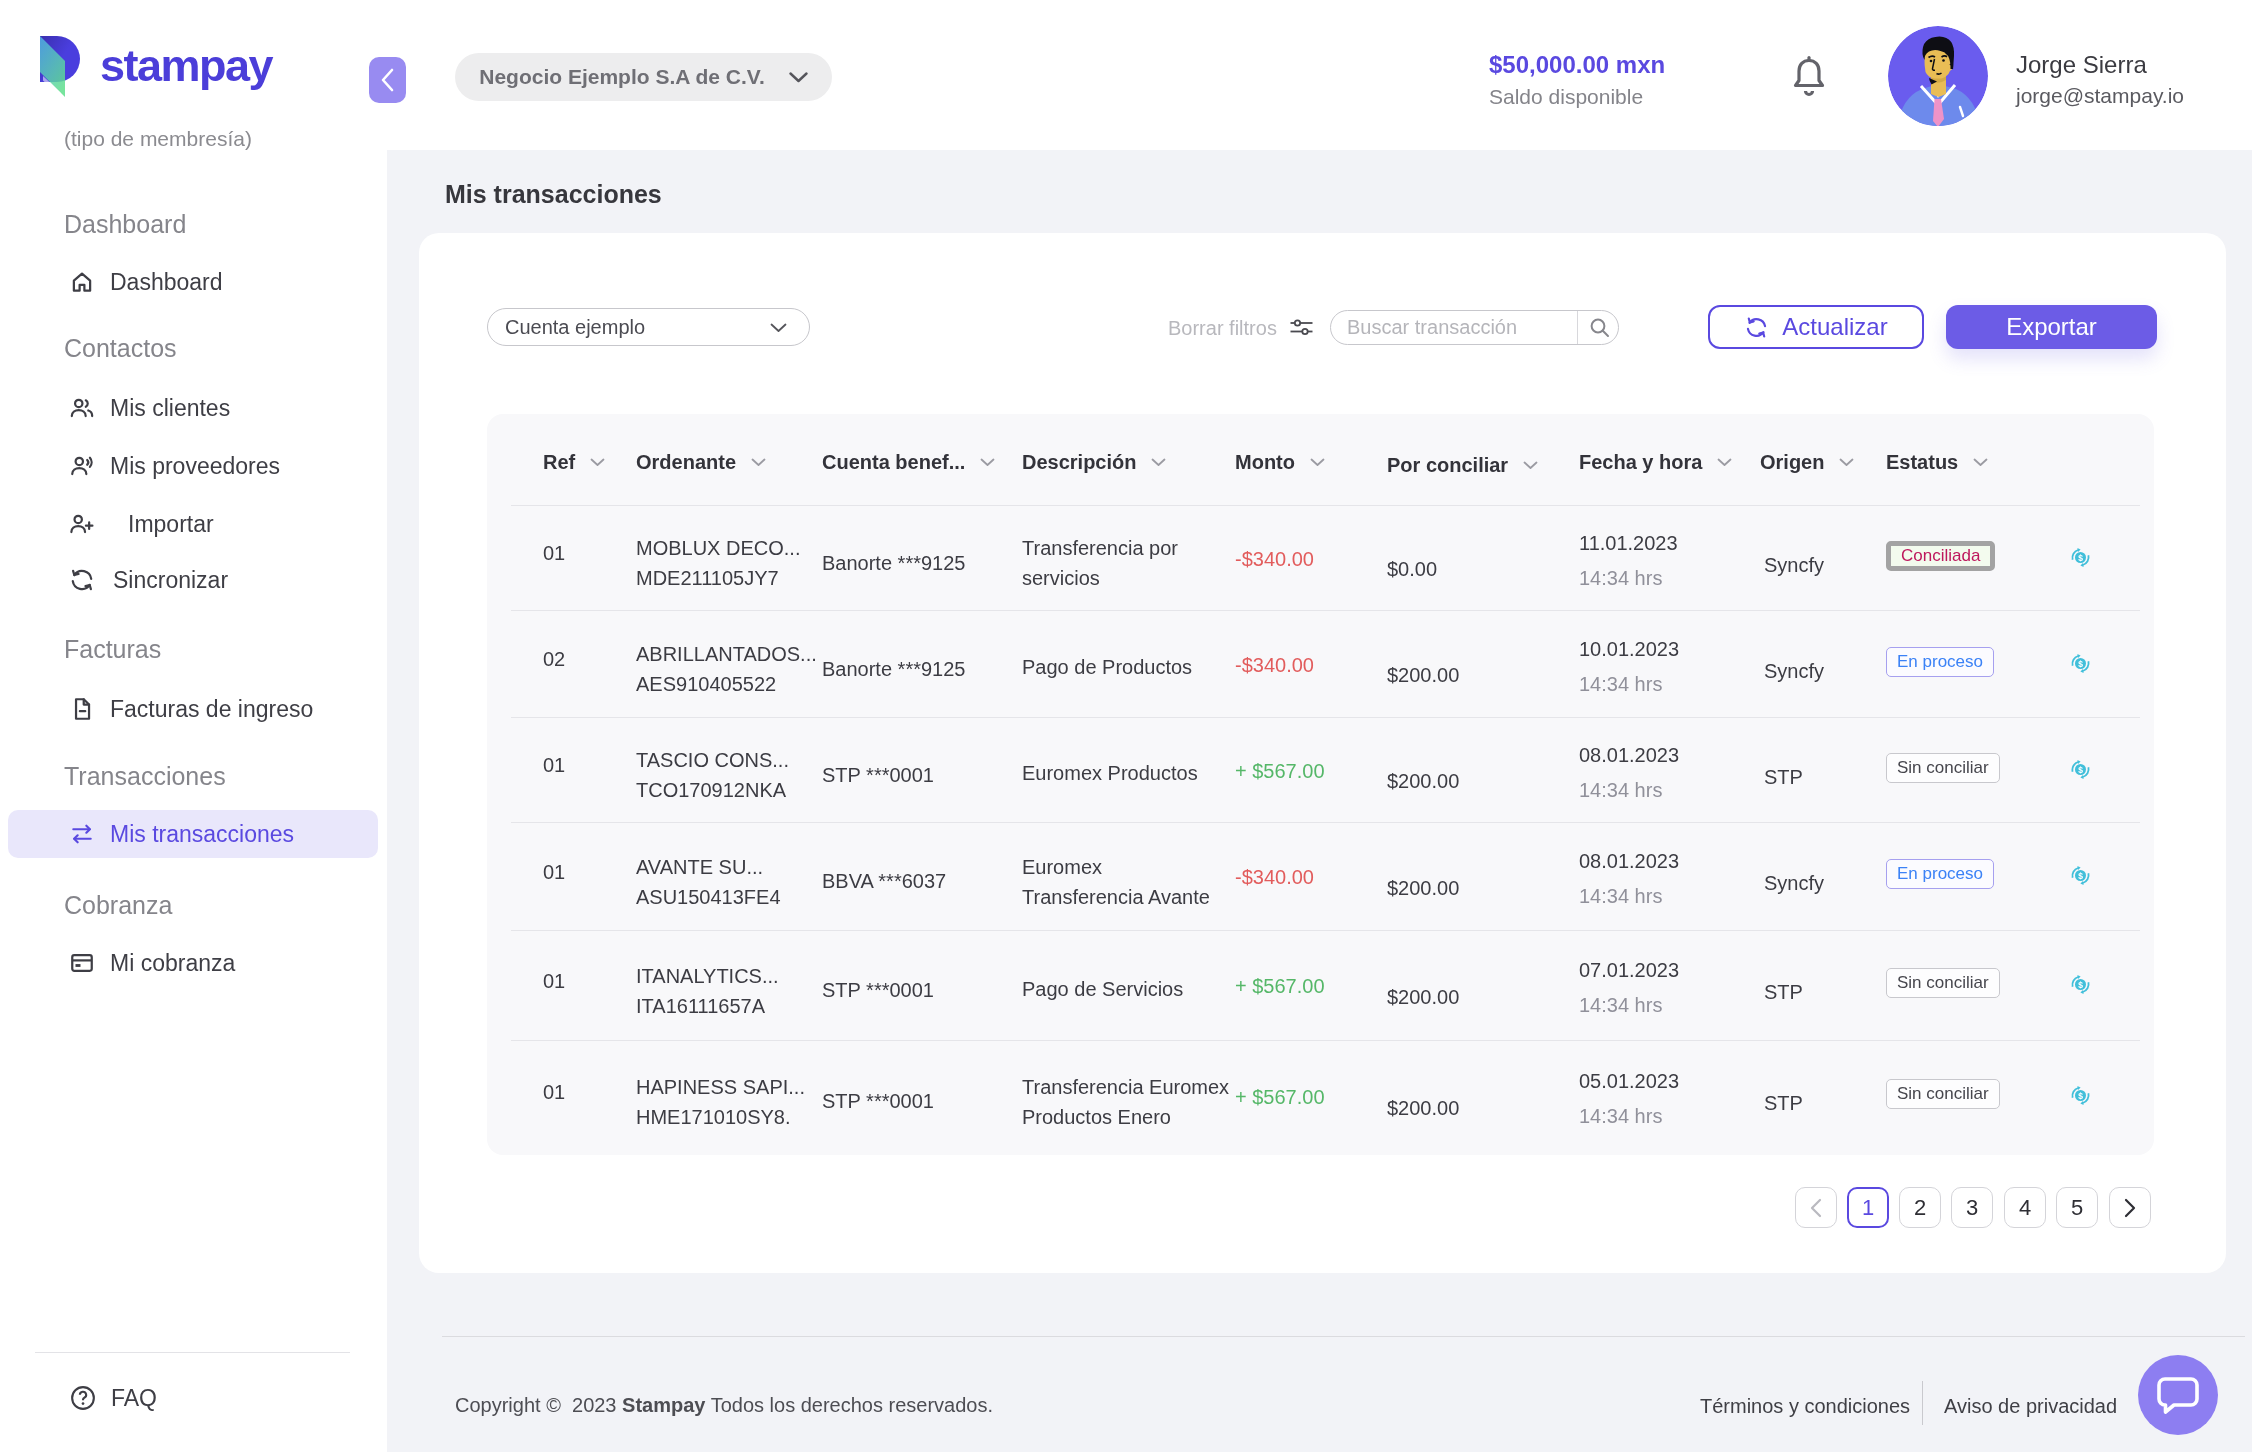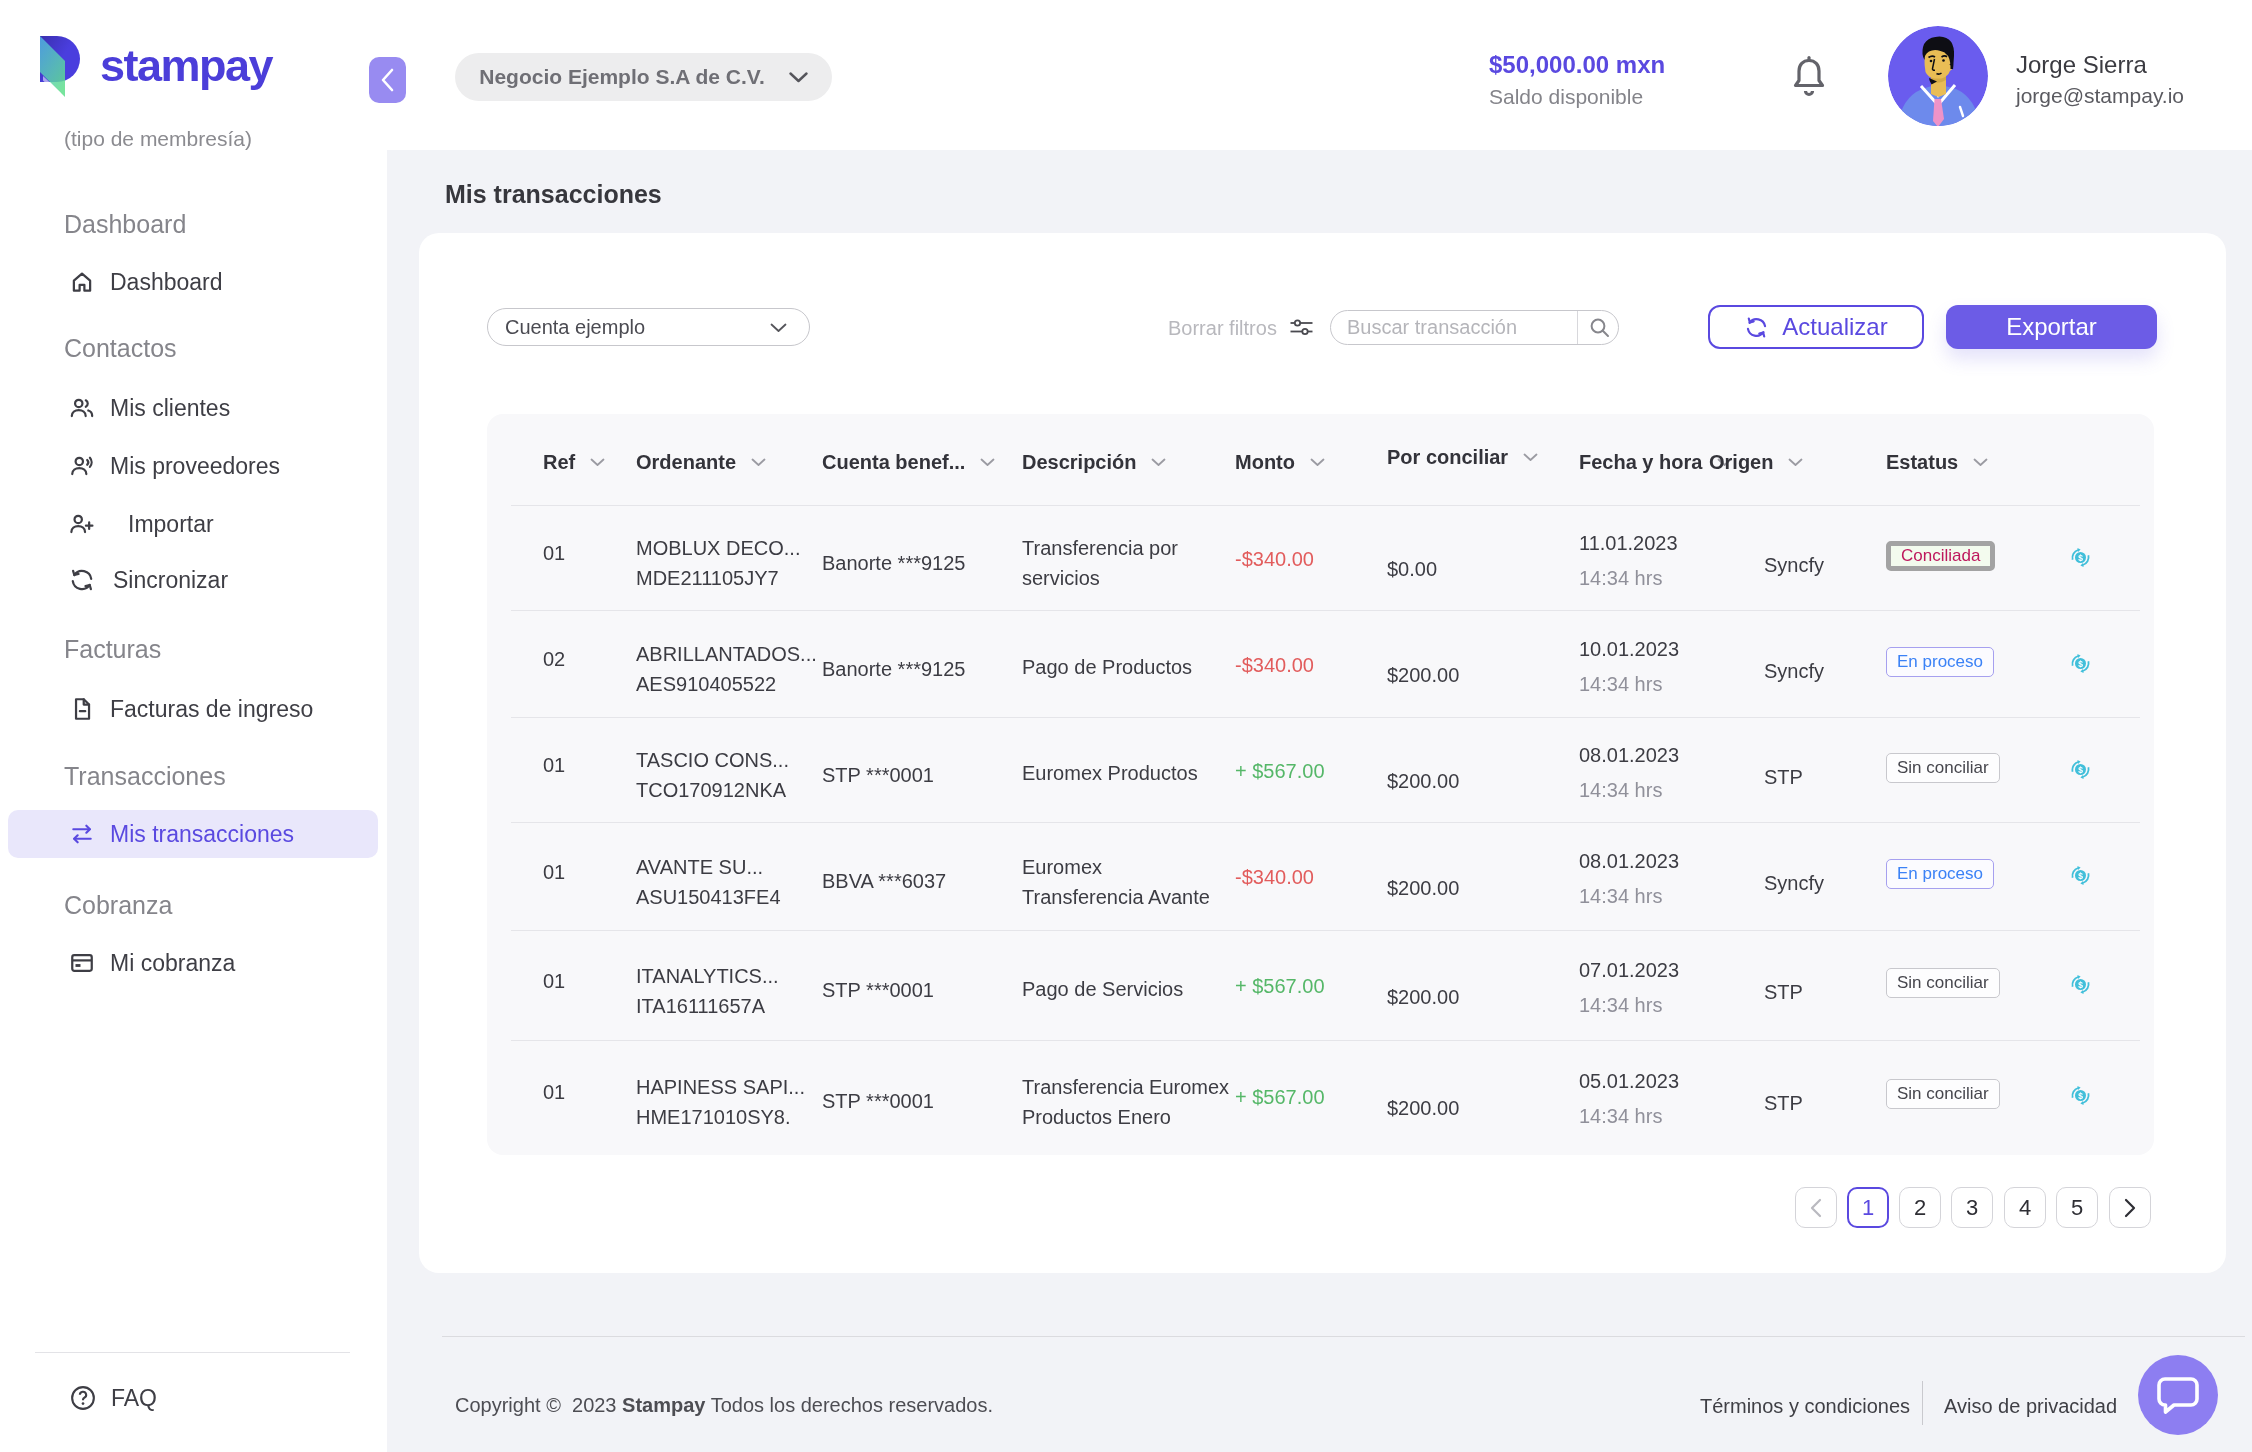--- a/index.html
+++ b/index.html
@@ -250,27 +250,27 @@
       </svg></div>
   <div class="th" style="left:335px">Cuenta benef...<svg width="15" height="9" viewBox="0 0 15 9" fill="none">
         <polyline points="1.5,1.5 7.5,7 13.5,1.5" stroke="#9b9ba2" stroke-width="1.8" stroke-linecap="round" stroke-linejoin="round"></polyline>
       </svg></div>
   <div class="th" style="left:535px">Descripción<svg width="15" height="9" viewBox="0 0 15 9" fill="none">
         <polyline points="1.5,1.5 7.5,7 13.5,1.5" stroke="#9b9ba2" stroke-width="1.8" stroke-linecap="round" stroke-linejoin="round"></polyline>
       </svg></div>
   <div class="th" style="left:748px">Monto<svg width="15" height="9" viewBox="0 0 15 9" fill="none">
         <polyline points="1.5,1.5 7.5,7 13.5,1.5" stroke="#9b9ba2" stroke-width="1.8" stroke-linecap="round" stroke-linejoin="round"></polyline>
       </svg></div>
-  <div class="th" style="left:900px;top:32px">Por conciliar<svg width="15" height="9" viewBox="0 0 15 9" fill="none">
+  <div class="th" style="left:900px;top:40px">Por conciliar<svg width="15" height="9" viewBox="0 0 15 9" fill="none">
         <polyline points="1.5,1.5 7.5,7 13.5,1.5" stroke="#9b9ba2" stroke-width="1.8" stroke-linecap="round" stroke-linejoin="round"></polyline>
       </svg></div>
   <div class="th" style="left:1092px">Fecha y hora<svg width="15" height="9" viewBox="0 0 15 9" fill="none">
         <polyline points="1.5,1.5 7.5,7 13.5,1.5" stroke="#9b9ba2" stroke-width="1.8" stroke-linecap="round" stroke-linejoin="round"></polyline>
       </svg></div>
-  <div class="th" style="left:1222px">Origen<svg width="15" height="9" viewBox="0 0 15 9" fill="none">
+  <div class="th" style="left:1273px">Origen<svg width="15" height="9" viewBox="0 0 15 9" fill="none">
         <polyline points="1.5,1.5 7.5,7 13.5,1.5" stroke="#9b9ba2" stroke-width="1.8" stroke-linecap="round" stroke-linejoin="round"></polyline>
       </svg></div>
   <div class="th" style="left:1399px">Estatus<svg width="15" height="9" viewBox="0 0 15 9" fill="none">
         <polyline points="1.5,1.5 7.5,7 13.5,1.5" stroke="#9b9ba2" stroke-width="1.8" stroke-linecap="round" stroke-linejoin="round"></polyline>
       </svg></div>
   <div class="hr" style="top:91px"></div>
   <div class="td" style="left:56px;top:128px">01</div>
   <div class="td td2" style="left:149px;top:119px">MOBLUX DECO...<br>MDE211105JY7</div>
   <div class="td" style="left:335px;top:138px">Banorte ***9125</div>
   <div class="td td2" style="left:535px;top:119px">Transferencia por<br>servicios</div>

